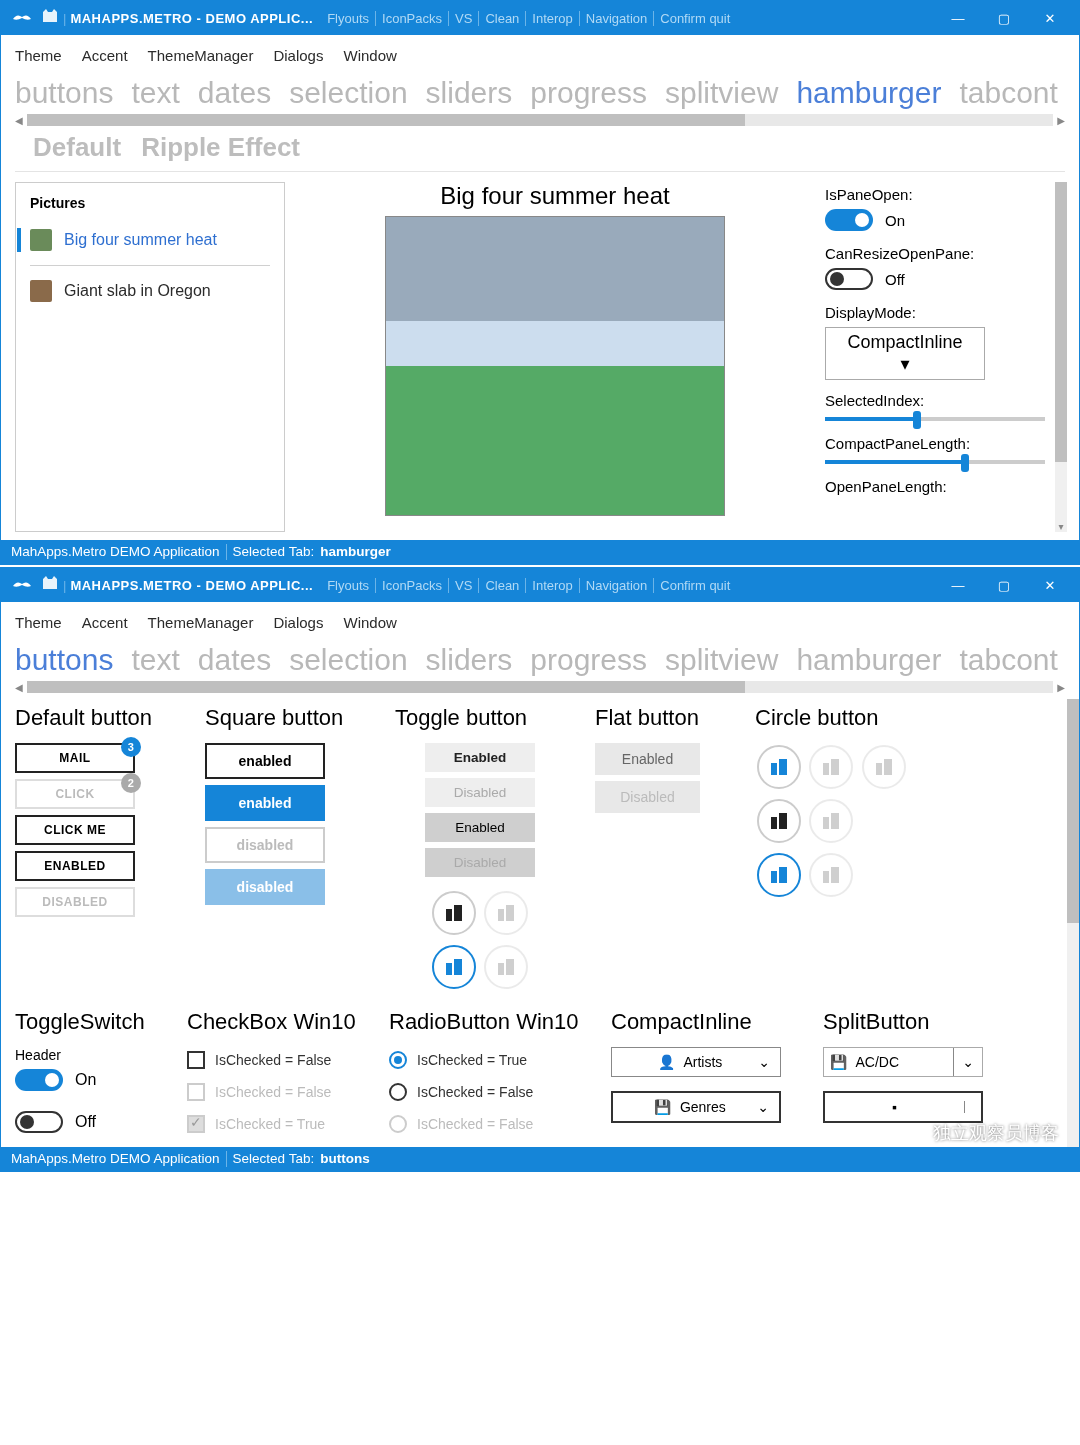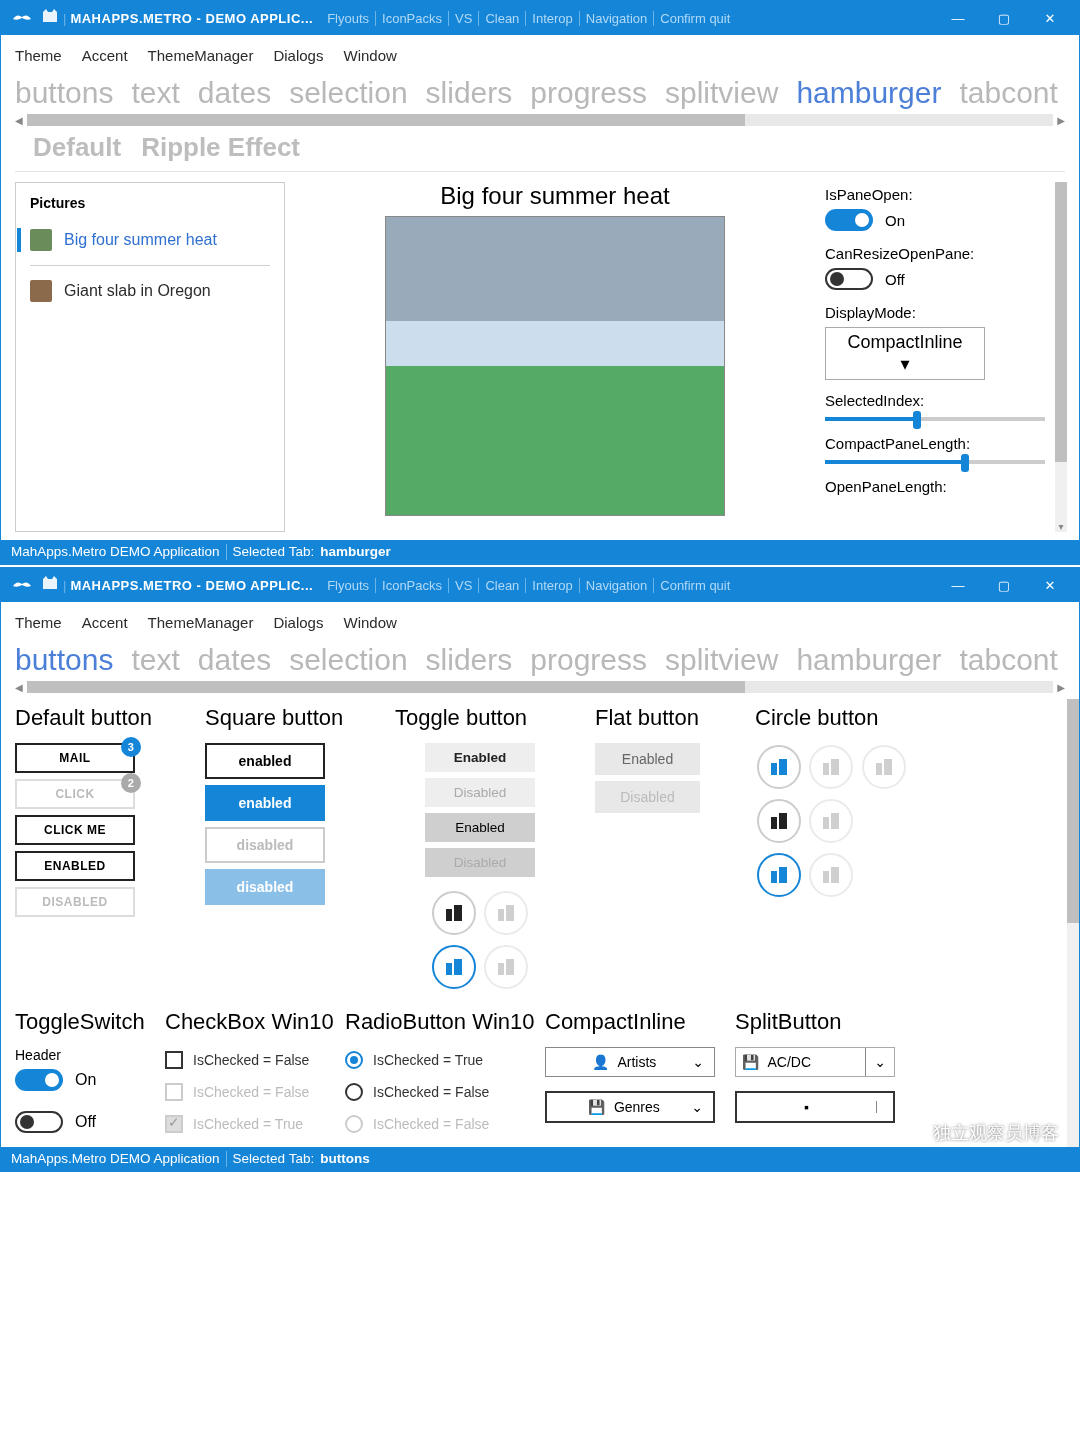--- a/index.html
+++ b/index.html
@@ -73,21 +73,21 @@
 .tgbtn.bold { font-weight: 600; color: #222; }
 .tgbtn.dis { color: #aaa; }
 .tgbtn.active { background: #cfcfcf; }
 .flatbtn { width: 105px; padding: 8px 0; text-align: center; background: #e8e8e8; font-size: 14px; color: #666; }
 .flatbtn.dis { color: #bbb; }
 .circle { width: 44px; height: 44px; border-radius: 50%; border: 2px solid #ccc; display: inline-flex; align-items: center; justify-content: center; margin: 2px; background: #fff; }
 .circle svg { width: 20px; height: 20px; }
 .circle.dim { opacity: .4; }
 .circle.blue svg { fill: #1585d8; }
 .circle.bluebd { border-color: #1585d8; }
-.row2 { display: flex; margin-top: 18px; }
+.row2 { display: flex; gap: 22px; margin-top: 18px; }
 .cbrow, .rbrow { display: flex; align-items: center; gap: 10px; font-size: 14px; color: #333; margin: 4px 0; }
 .cbrow.dis, .rbrow.dis { color: #bbb; }
 .cb { width: 18px; height: 18px; border: 2px solid #333; display: inline-block; }
 .cb.dis { border-color: #ccc; }
 .cb.chk { background: #ddd; position: relative; }
 .cb.chk::after { content: "✓"; position: absolute; top: -3px; left: 1px; color: #999; font-size: 14px; }
 .rb { width: 18px; height: 18px; border: 2px solid #333; border-radius: 50%; display: inline-flex; align-items: center; justify-content: center; }
 .rb.on { border-color: #1585d8; }
 .rb.on::after { content: ""; width: 8px; height: 8px; border-radius: 50%; background: #1585d8; }
 .rb.dis { border-color: #ccc; }

